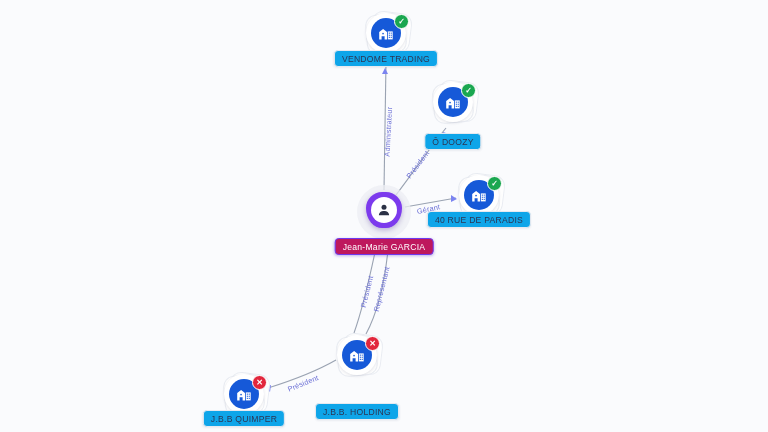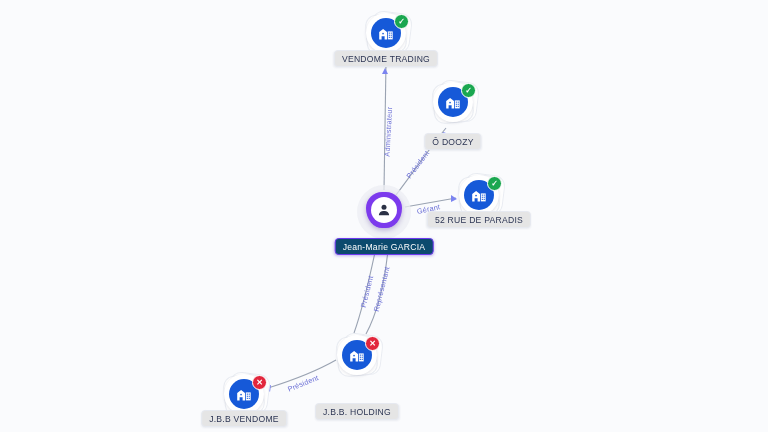--- a/index.html
+++ b/index.html
@@ -155,27 +155,27 @@
 
   
   .node-label {
     position: absolute;
     transform: translateX(-50%);
     padding: 2.5px 7px;
     border-radius: 4px;
     font-size: 8.6px;
     letter-spacing: .25px;
     white-space: nowrap;
-    background: #e5e5e5;
+    background: #0ea5e9;
     color: #2c3553;
     border: 1px solid #e6e9f0;
     box-shadow: 0 1px 2px rgba(30,40,80,.07);
   }
   .node-label.selected {
-    background: #0c4a6e;
+    background: #be185d;
     color: #ffffff;
     border-color: #6d39ef;
     box-shadow: 0 1px 3px rgba(80,40,200,.35);
   }
 </style>
 </head>
 <body>
 
 <div id="graph-canvas">
 
@@ -256,21 +256,21 @@
             <rect x="12.7" y="7.6" width="1.1" height="1.1" fill="#1659d8"></rect>
             <rect x="10.8" y="9.7" width="1.1" height="1.1" fill="#1659d8"></rect>
             <rect x="12.7" y="9.7" width="1.1" height="1.1" fill="#1659d8"></rect>
             <rect x="10.8" y="11.8" width="1.1" height="1.1" fill="#1659d8"></rect>
             <rect x="12.7" y="11.8" width="1.1" height="1.1" fill="#1659d8"></rect>
             <rect x="4.3" y="7.9" width="1.5" height="1.4" fill="#1659d8"></rect>
           </svg>
         </div>
         <div class="badge ok">✓</div>
       </div>
-      <div class="node-label" style="left: 479px; top: 211px;">52 RUE DE PARADIS</div>
+      <div class="node-label" style="left: 479px; top: 211px;">40 RUE DE PARADIS</div>
       <div class="node" style="left: 384px; top: 212px;">
         <div class="pin-halo"></div>
         <div class="pin">
           <div class="pin-inner">
             <svg width="14" height="14" viewBox="0 0 14 14" aria-hidden="true">
               <circle cx="7" cy="4.3" r="2.5" fill="#2b3145"></circle>
               <path fill="#2b3145" d="M1.9 12.3c0-2.9 2.3-4.3 5.1-4.3s5.1 1.4 5.1 4.3z"></path>
             </svg>
           </div>
         </div>
@@ -308,16 +308,16 @@
             <rect x="12.7" y="7.6" width="1.1" height="1.1" fill="#1659d8"></rect>
             <rect x="10.8" y="9.7" width="1.1" height="1.1" fill="#1659d8"></rect>
             <rect x="12.7" y="9.7" width="1.1" height="1.1" fill="#1659d8"></rect>
             <rect x="10.8" y="11.8" width="1.1" height="1.1" fill="#1659d8"></rect>
             <rect x="12.7" y="11.8" width="1.1" height="1.1" fill="#1659d8"></rect>
             <rect x="4.3" y="7.9" width="1.5" height="1.4" fill="#1659d8"></rect>
           </svg>
         </div>
         <div class="badge bad">✕</div>
       </div>
-      <div class="node-label" style="left: 244px; top: 410px;">J.B.B VENDOME</div>
+      <div class="node-label" style="left: 244px; top: 410px;">J.B.B QUIMPER</div>
     </div>
 
 </div>
 
 </body></html>

